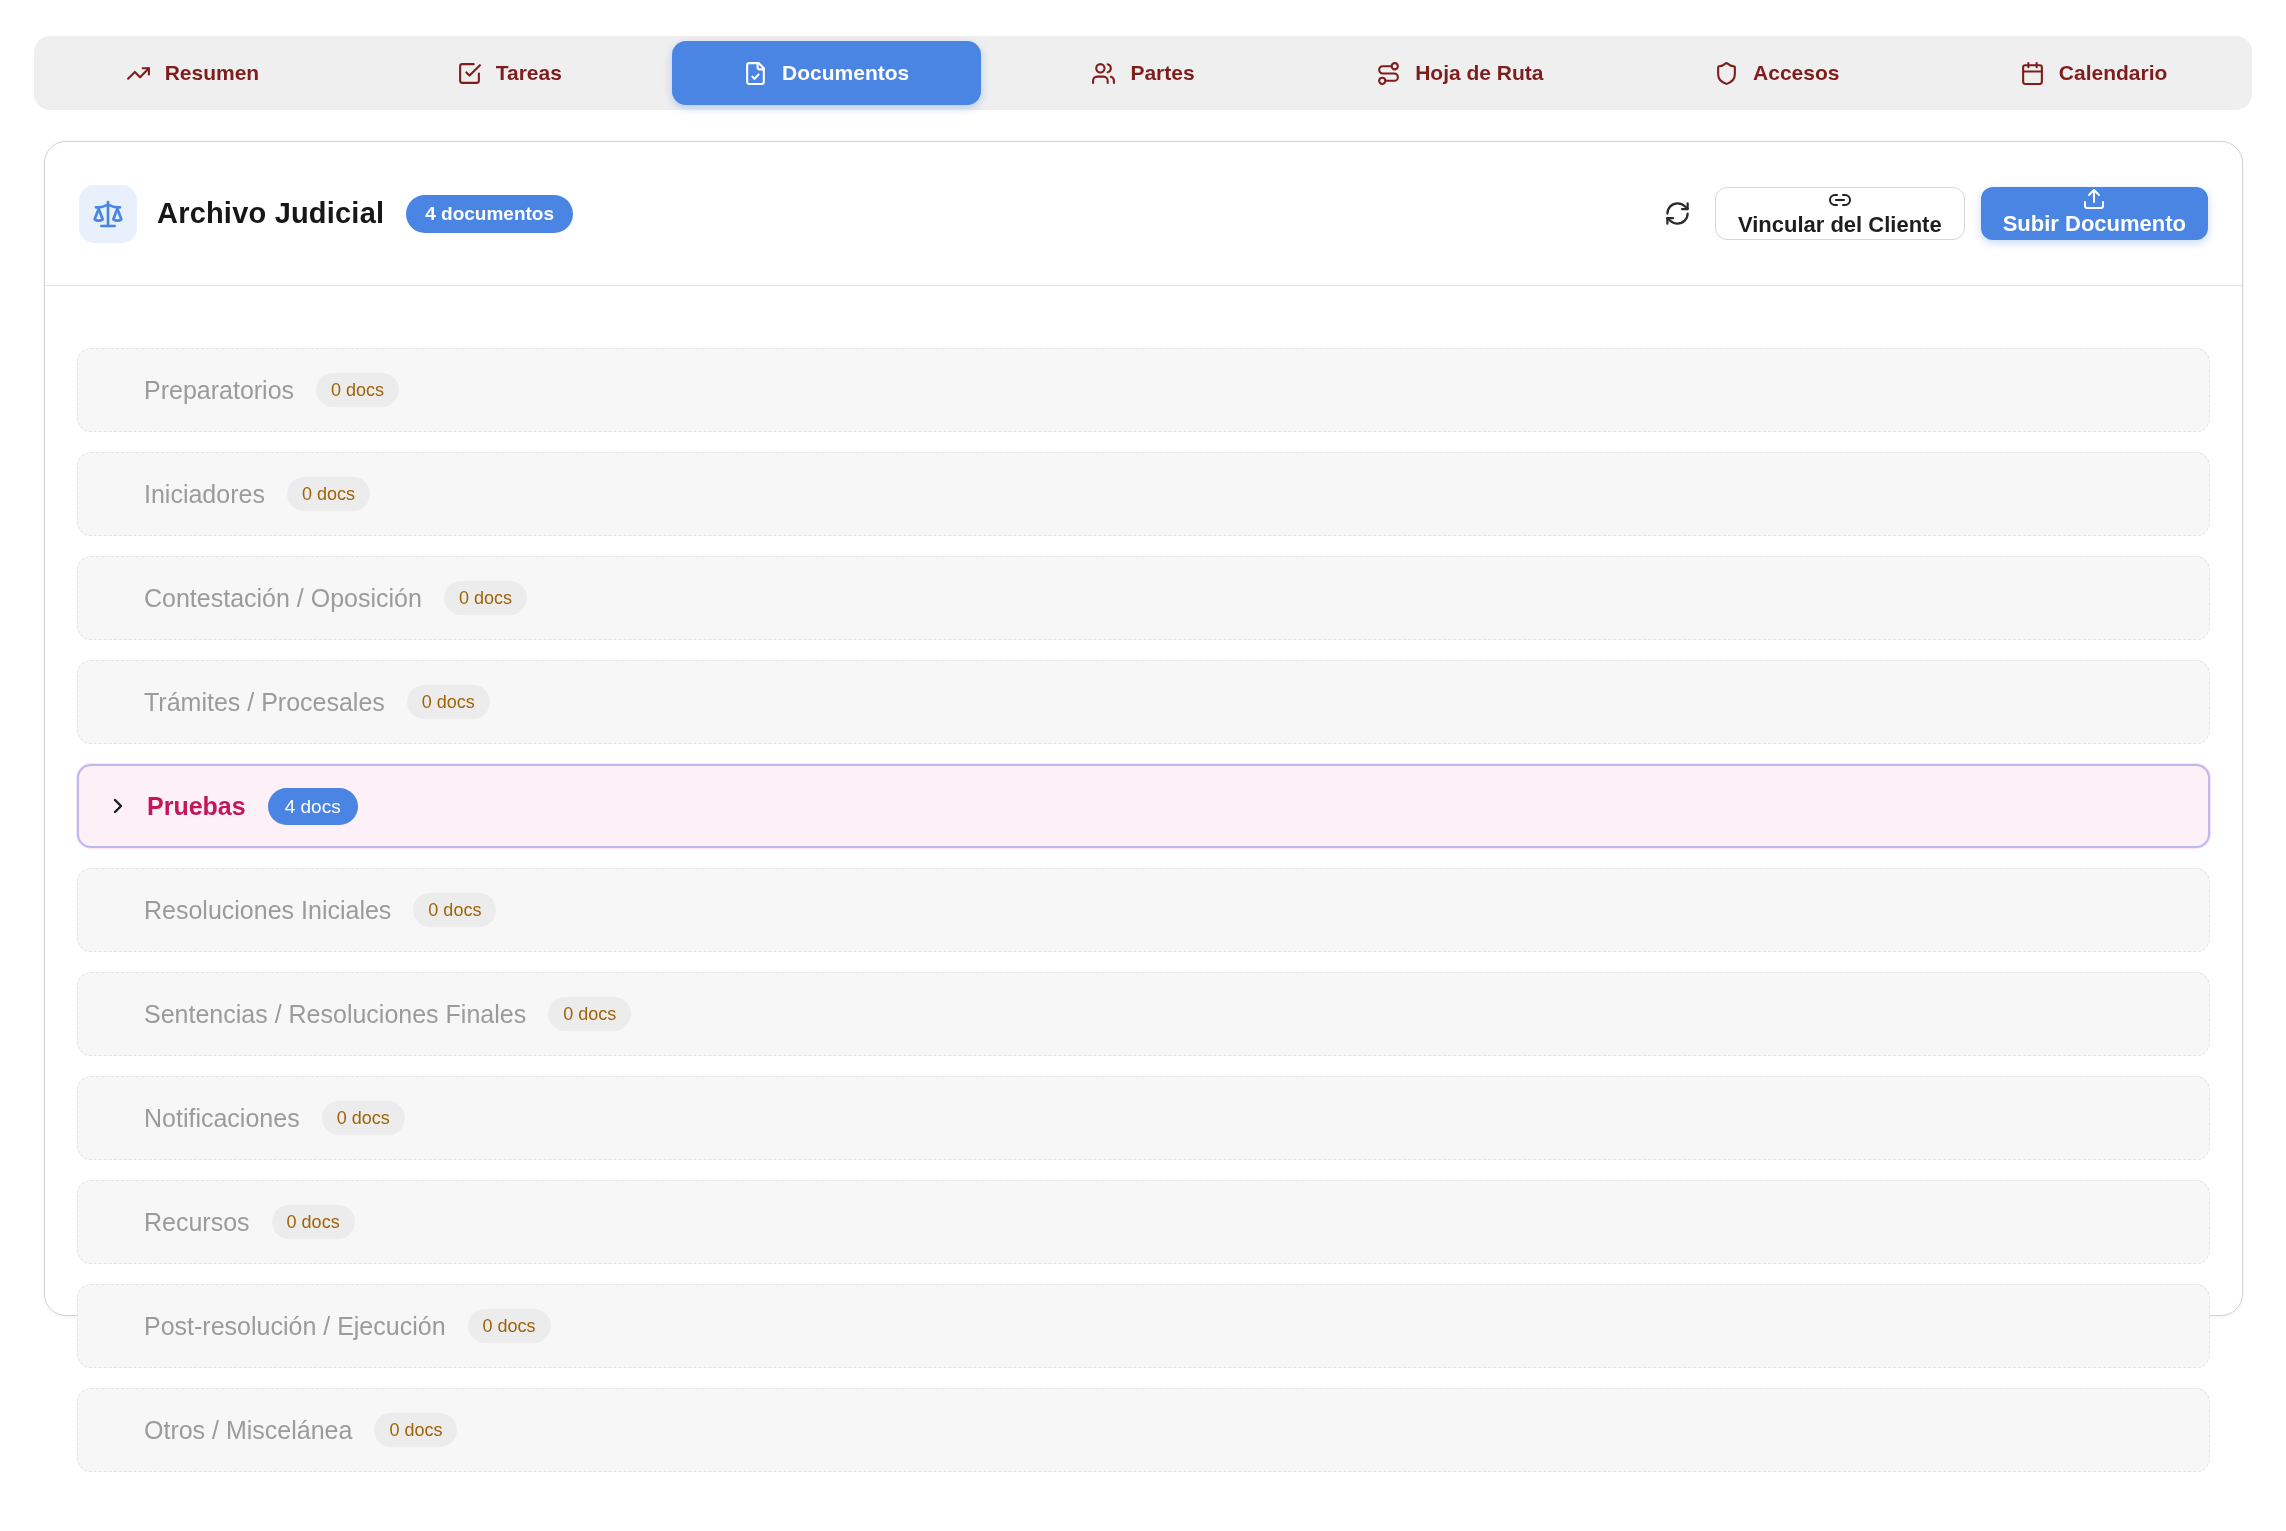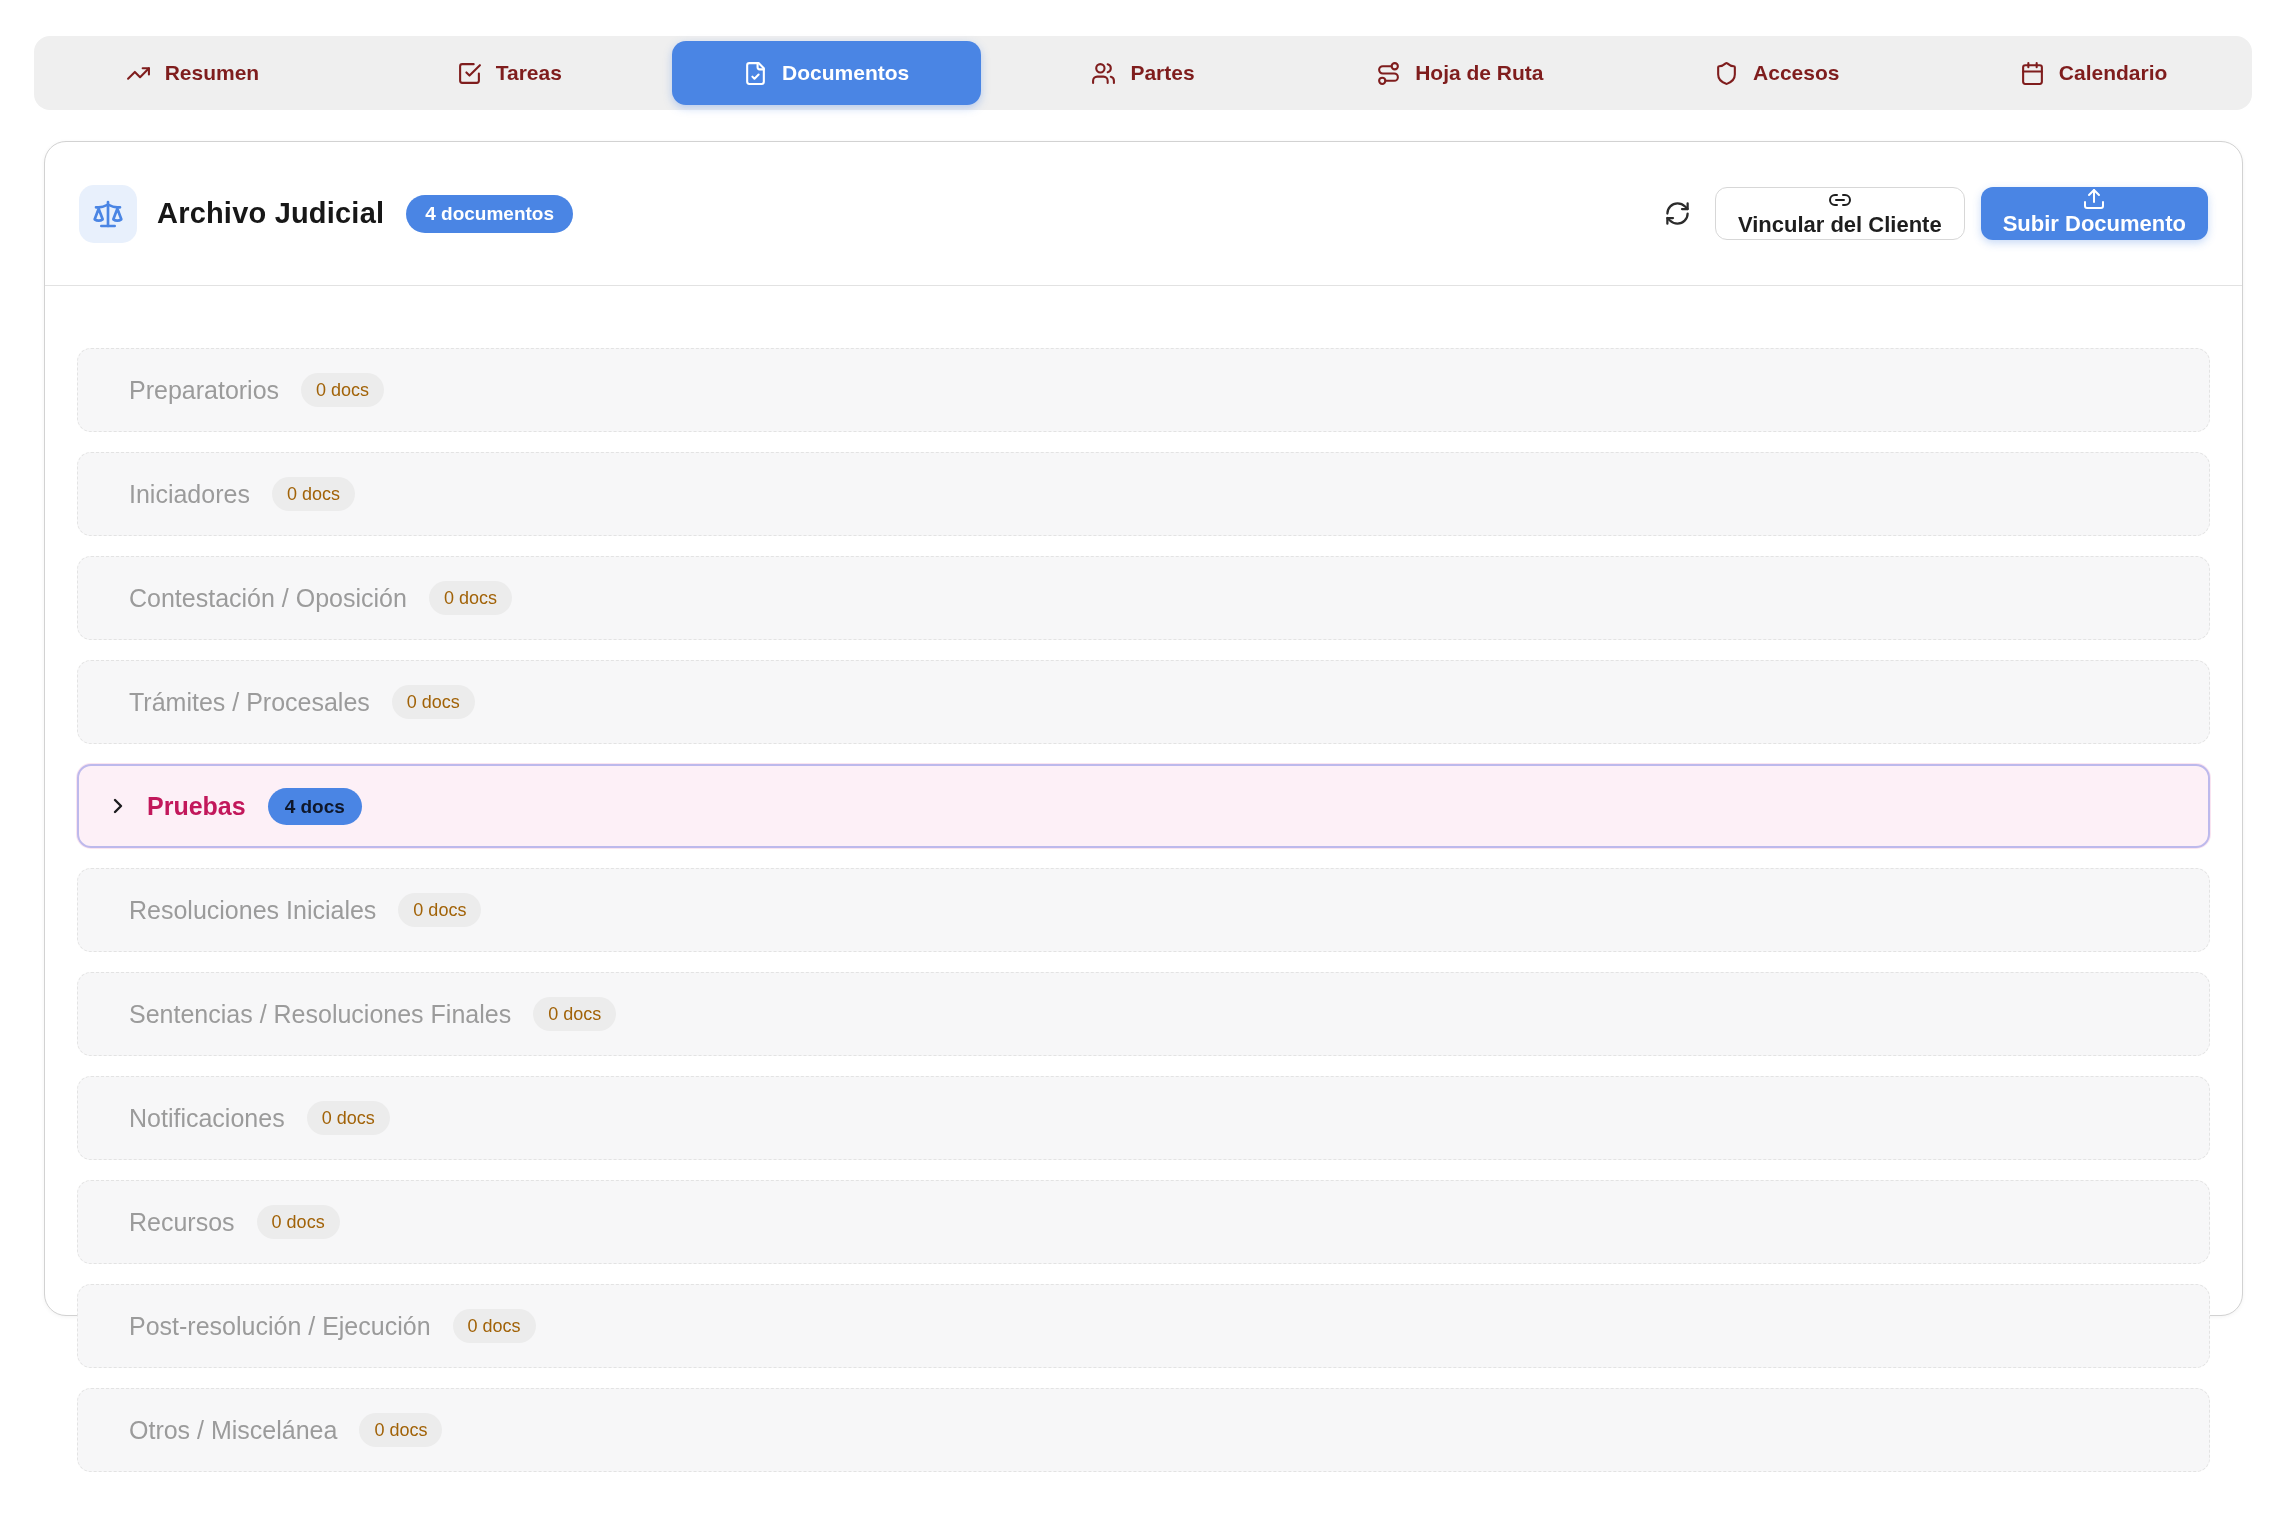--- a/index.html
+++ b/index.html
@@ -72,40 +72,40 @@
   .btn svg { width:24px; height:24px; flex:none; }
   .btn-outline { background:#ffffff; border:1.5px solid #d7d7d7; color:#1e1e1e; }
   .btn-primary {
     background:#4a85e4; border:none; color:#ffffff;
     box-shadow:0 3px 8px rgba(74,133,228,.3);
   }
 
   
   .category-list { padding:62px 32px 0; }
   .category-row {
-    height:84px; margin-bottom:20px; padding:0 13px;
+    height:84px; margin-bottom:20px; padding:0 28px;
     background:#f7f7f8; border:1.5px dashed #e3e3e3; border-radius:14px;
     display:flex; align-items:center; cursor:pointer;
   }
   .category-row .label { font-size:25px; color:#9b9b9b; margin-left:38px; }
   .category-row .docs-badge {
     margin-left:22px; padding:8px 15px; border-radius:999px;
     background:#ececec; color:#a16207; font-size:18px; line-height:1;
   }
   .category-row.active {
     background:#fdf0f7; border:2px solid #bdb9ec; padding:0 27px;
     box-shadow:0 0 0 1px rgba(244,195,222,.45);
   }
   .category-row.active .chevron {
     width:24px; height:24px; color:#1c1c1e; display:flex; flex:none;
   }
   .category-row.active .chevron svg { width:24px; height:24px; }
   .category-row.active .label { color:#c2185b; font-weight:700; margin-left:17px; }
   .category-row.active .docs-badge {
-    background:#4a85e4; color:#0f172a; font-weight:700;
+    background:#4a85e4; color:#ffffff; font-weight:400;
     font-size:19px; padding:9px 17px;
   }
 </style>
 </head>
 <body>
 
 <nav class="tabbar">
   <button class="tab">
     <svg viewBox="0 0 24 24" fill="none" stroke="currentColor" stroke-width="2" stroke-linecap="round" stroke-linejoin="round">
         <polyline points="22 7 13.5 15.5 8.5 10.5 2 17"></polyline>

